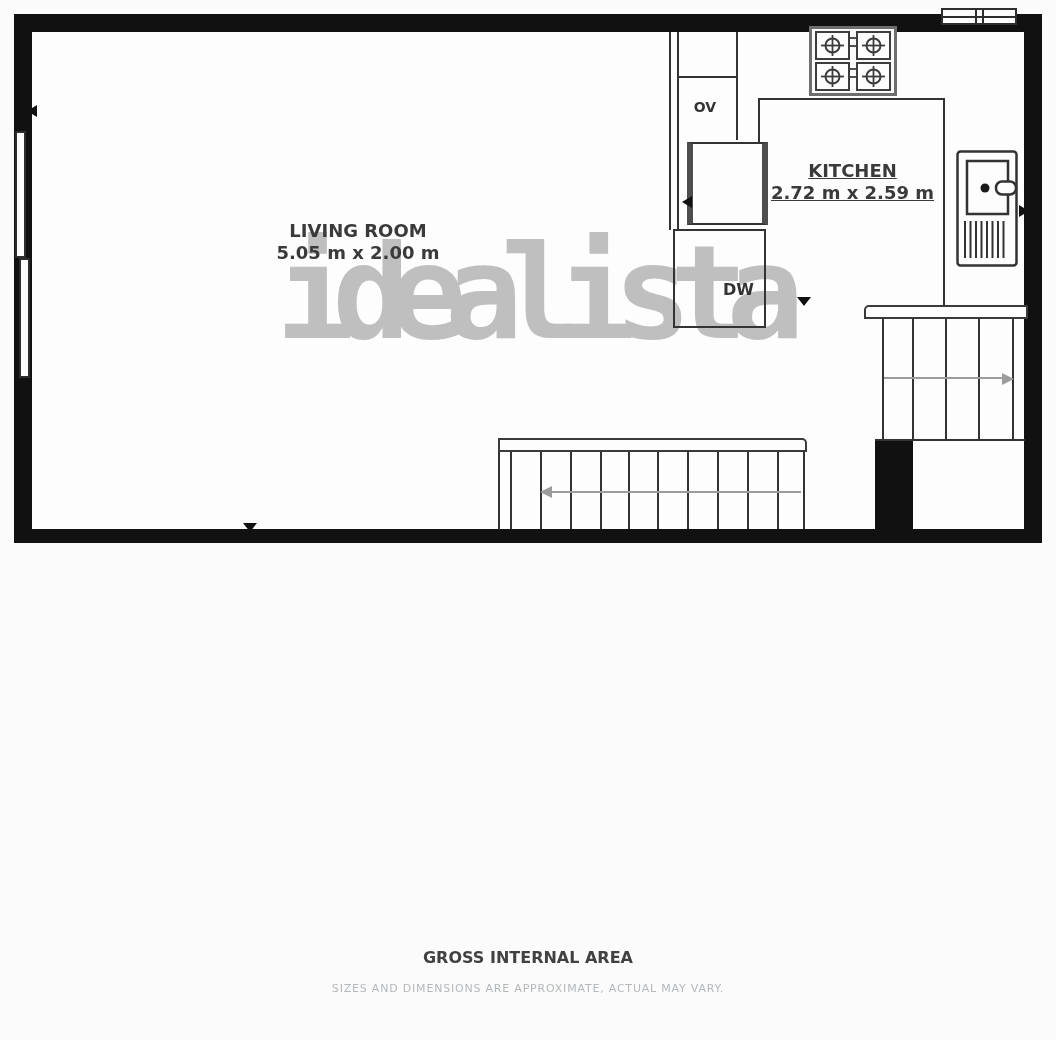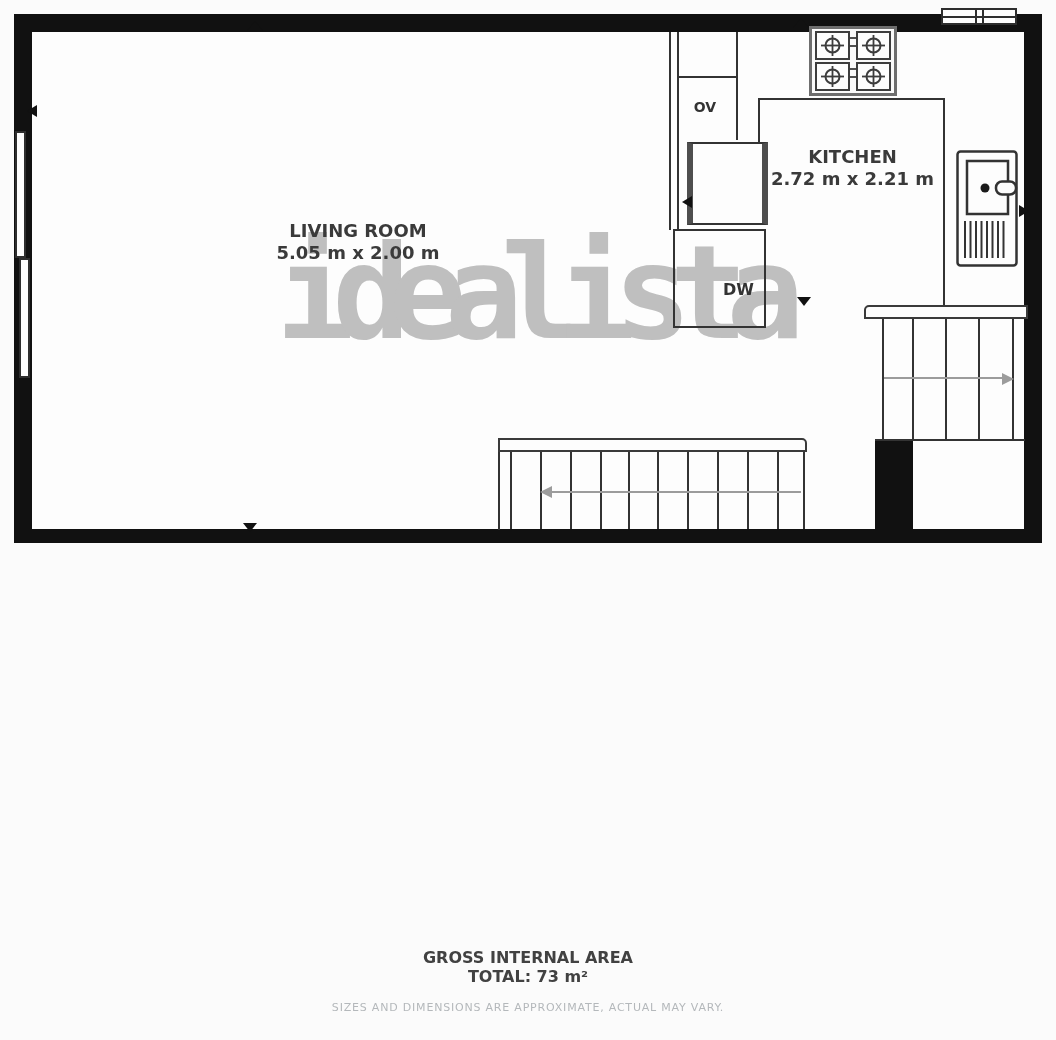--- a/index.html
+++ b/index.html
@@ -164,24 +164,23 @@
   <div class="tri tri-left" style="left:27px;top:105px;"></div>
   <div class="tri tri-right" style="left:1019px;top:205px;"></div>
   <div class="tri tri-left" style="left:682px;top:196px;"></div>
   <div class="tri tri-down" style="left:797px;top:297px;"></div>
   <div class="tri tri-down" style="left:243px;top:523px;"></div>
 
   <div class="roomlabel" style="left:263px;top:220px;width:190px;">
     <div>LIVING ROOM</div>
     <div>5.05 m x 2.00 m</div>
   </div>
-  <div class="roomlabel" style="left:770px;top:146px;width:165px;">
+  <div class="roomlabel" style="left:770px;top:160px;width:165px;text-decoration:underline;">
     <div>KITCHEN</div>
-    <div>2.72 m x 2.21 m</div>
+    <div>2.72 m x 2.59 m</div>
   </div>
 
   <div class="footer">
     <div class="strong">GROSS INTERNAL AREA</div>
-    <div class="strong">TOTAL: 73 m²</div>
     <div class="muted">SIZES AND DIMENSIONS ARE APPROXIMATE, ACTUAL MAY VARY.</div>
   </div>
 
 </div>
 
 </body></html>

